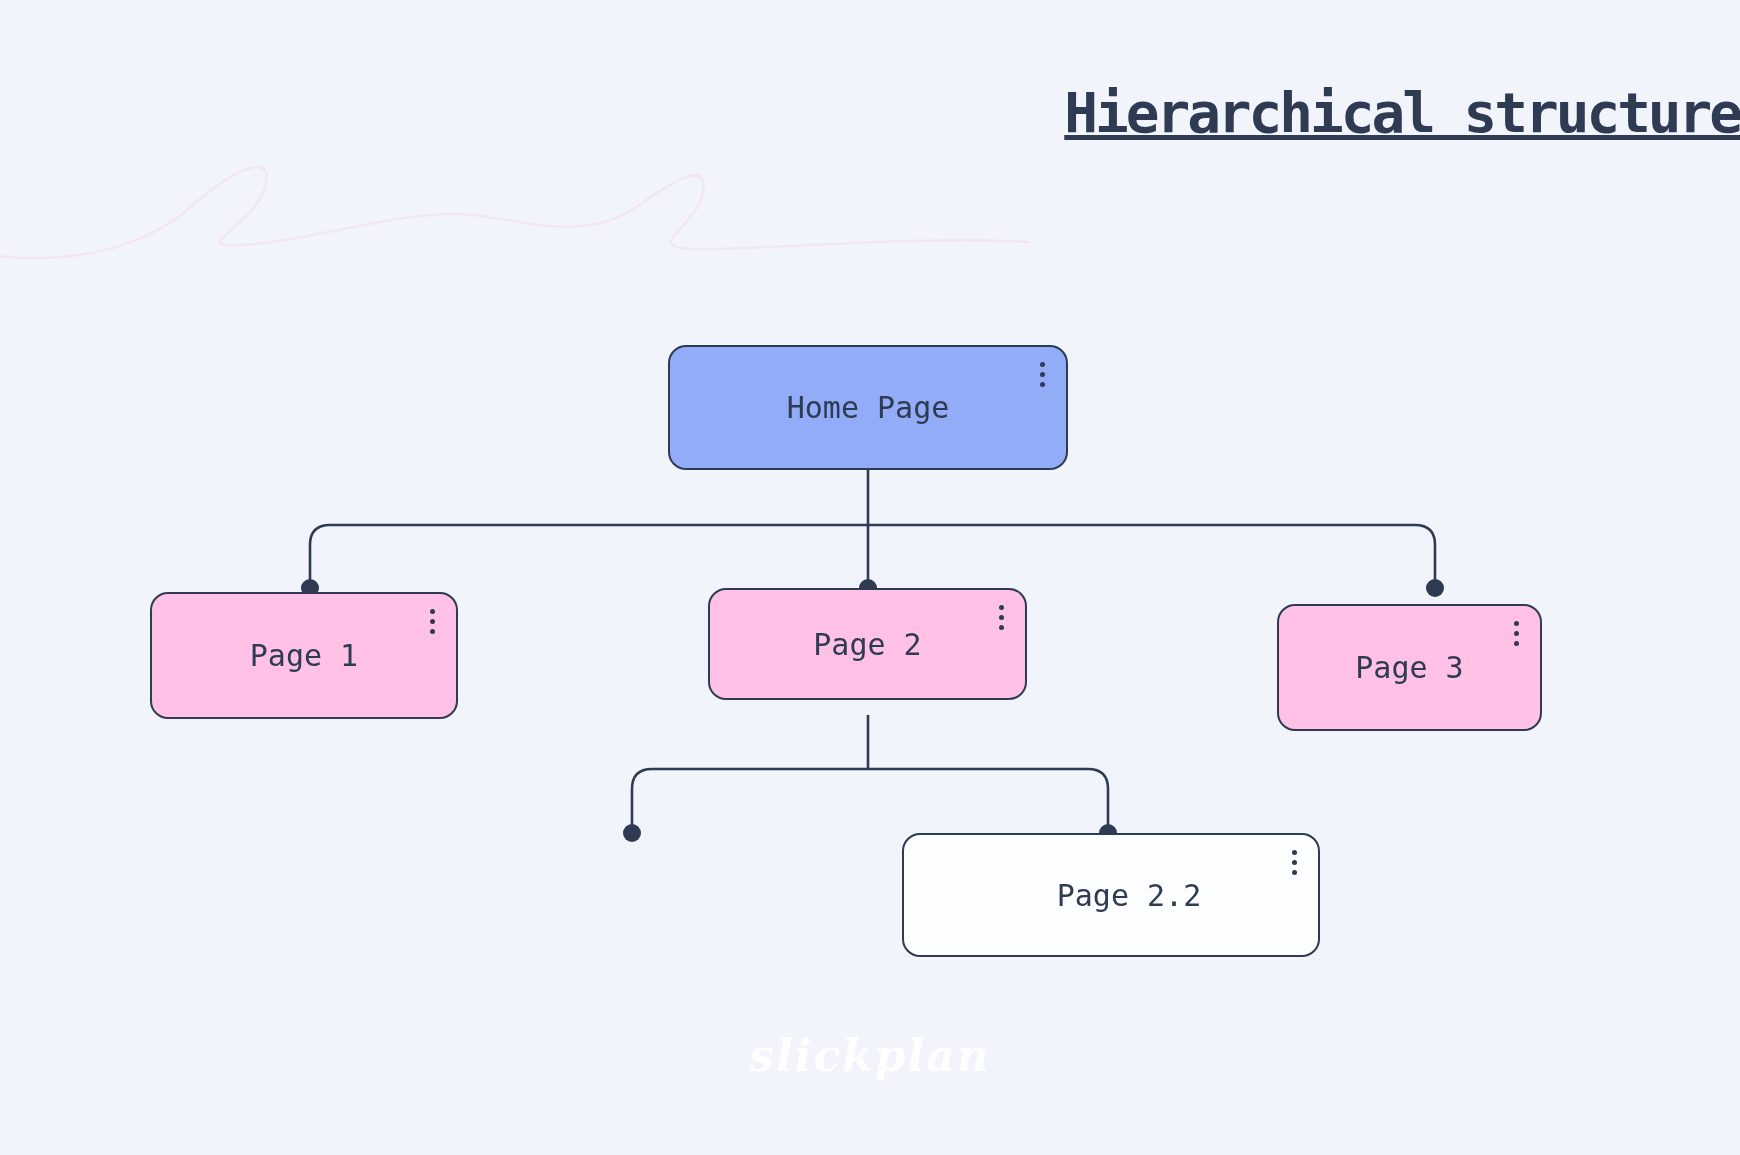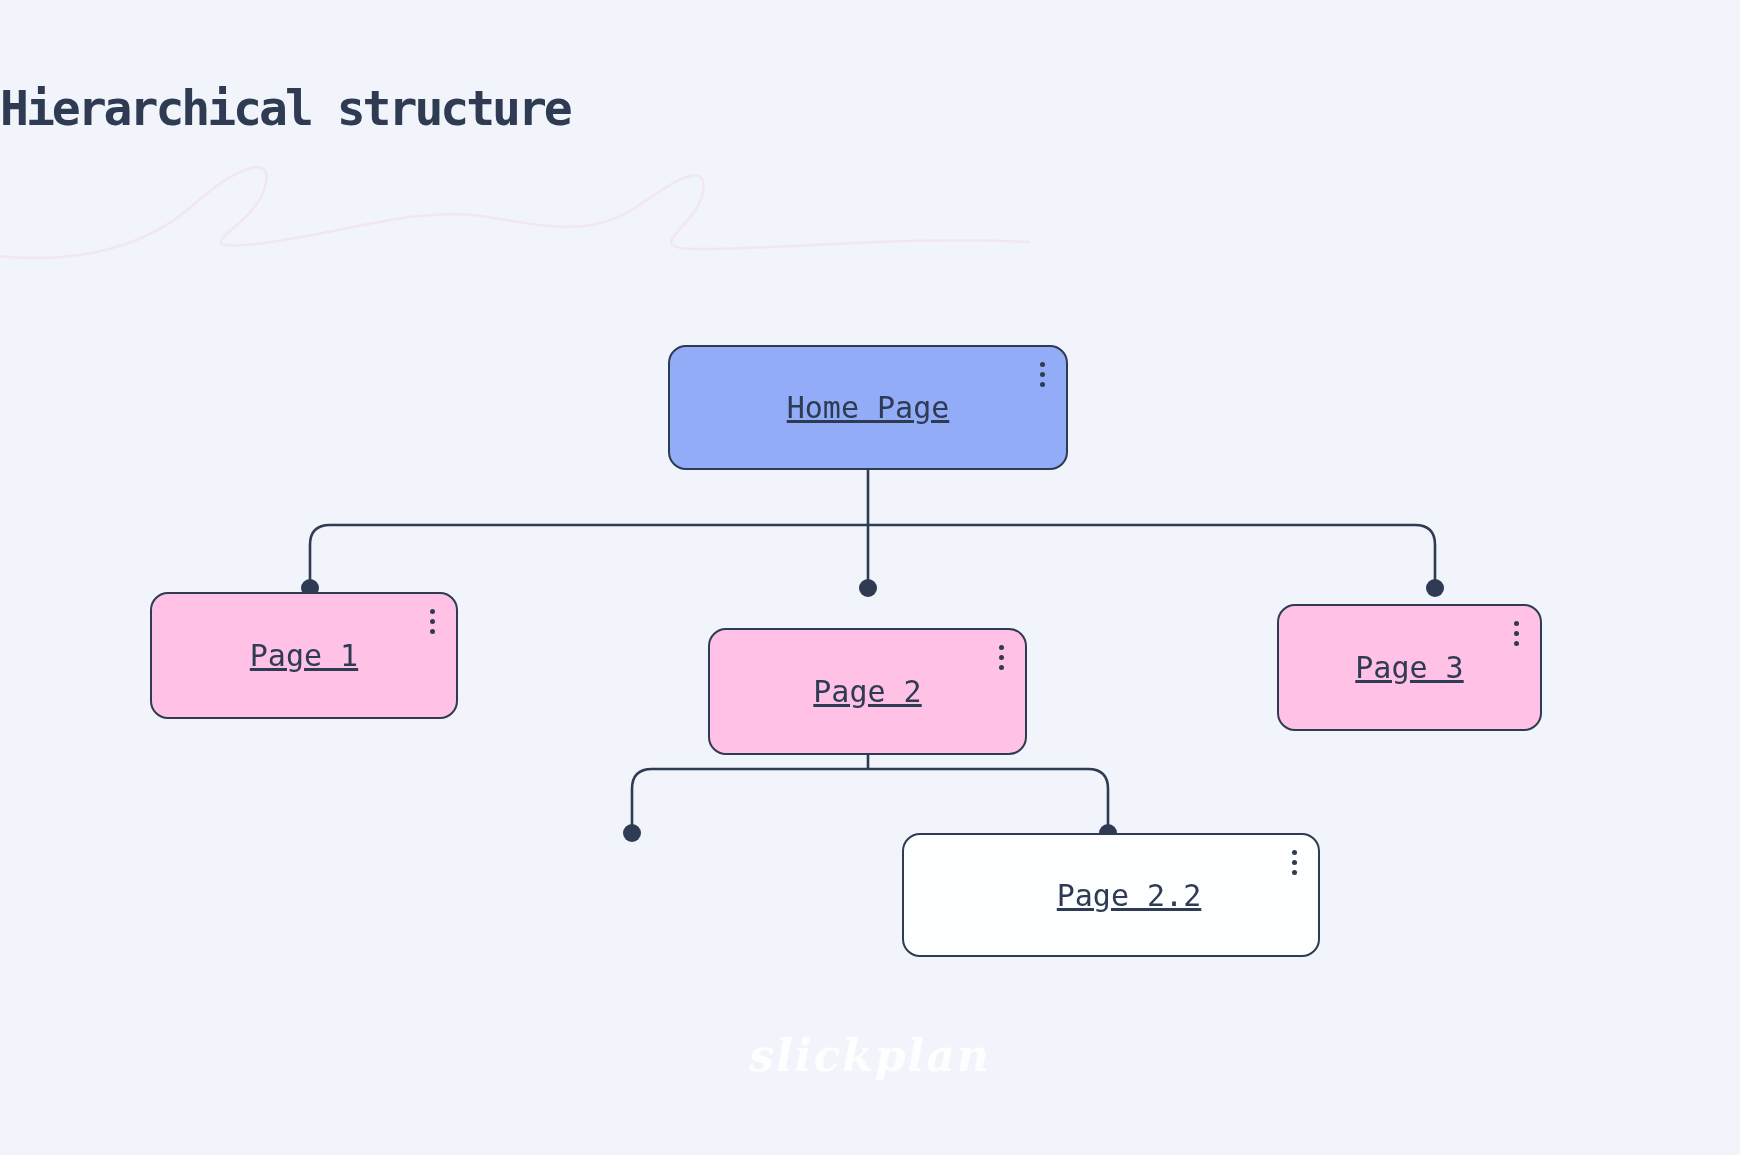--- a/index.html
+++ b/index.html
@@ -18,26 +18,27 @@
     height: 1155px;
     background: var(--background);
     font-family: "DejaVu Sans Mono", monospace;
     overflow: hidden;
   }
   .title {
     position: absolute;
     top: 80px;
     left: 0;
     width: 100%;
-    text-align: left;
-    font-size: 48px;
+    text-align: right;
+    font-size: 56px;
     font-weight: bold;
     letter-spacing: -3px;
     color: var(--ink);
     white-space: nowrap;
+    text-decoration: underline;
   }
   .flourish-svg, .connector-svg {
     position: absolute;
     top: 0; left: 0;
     width: 1740px; height: 1155px;
     pointer-events: none;
   }
   .flourish-svg path {
     fill: none;
     stroke: var(--flourish-color);
@@ -54,21 +55,20 @@
     position: absolute;
     box-sizing: border-box;
     border: 2.6px solid var(--ink);
     border-radius: 18px;
     display: flex;
     align-items: center;
     justify-content: center;
     color: var(--ink);
     font-size: 30px;
     cursor: pointer;
-    text-decoration: underline;
   }
   .node.root  { background: var(--node-root-fill); }
   .node.child { background: var(--node-child-fill); }
   .node.leaf  { background: var(--node-leaf-fill); }
   .node-label { pointer-events: none; }
   .kebab {
     position: absolute;
     top: 13px;
     right: 19px;
     display: flex;
@@ -80,21 +80,21 @@
   }
   .kebab i {
     display: block;
     width: 5px;
     height: 5px;
     border-radius: 50%;
     background: var(--ink);
   }
   #node-home { left: 668px;  top: 345px; width: 400px; height: 125px; }
   #node-p1   { left: 150px;  top: 592px; width: 308px; height: 127px; }
-  #node-p2   { left: 708px;  top: 588px; width: 319px; height: 127px; margin-top: 40px; }
+  #node-p2   { left: 708px;  top: 588px; width: 319px; height: 112px; }
   #node-p3   { left: 1277px; top: 604px; width: 265px; height: 127px; }
   #node-p21  { left: 423px;  top: 833px; width: 419px; height: 124px; }
   #node-p22  { left: 902px;  top: 833px; width: 418px; height: 124px; padding-left: 36px; }
   .watermark {
     position: absolute;
     top: 1030px;
     left: 0;
     width: 100%;
     text-align: center;
     font-family: "DejaVu Serif", serif;

